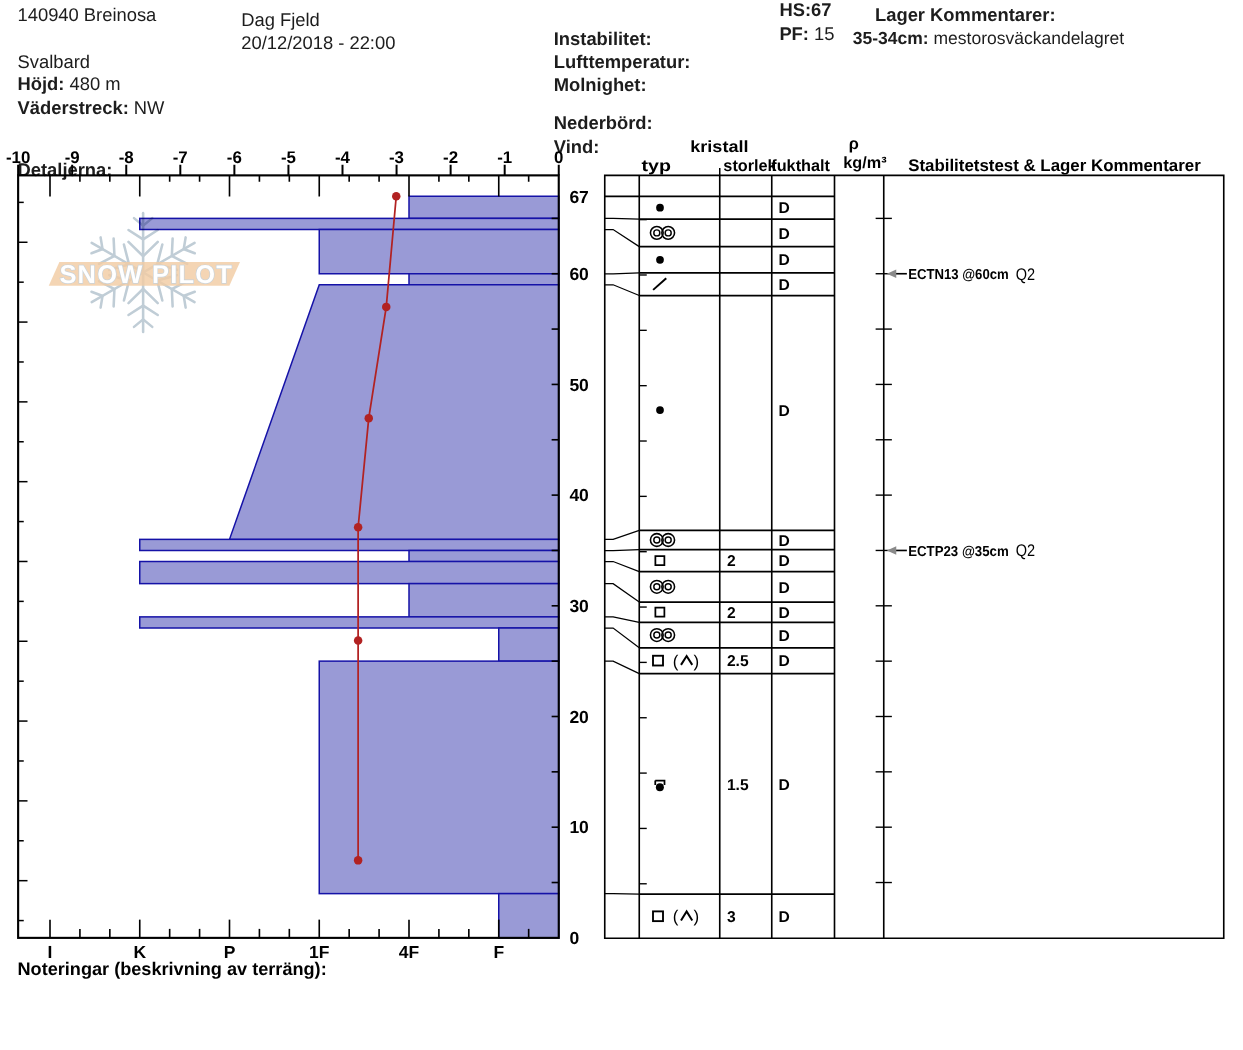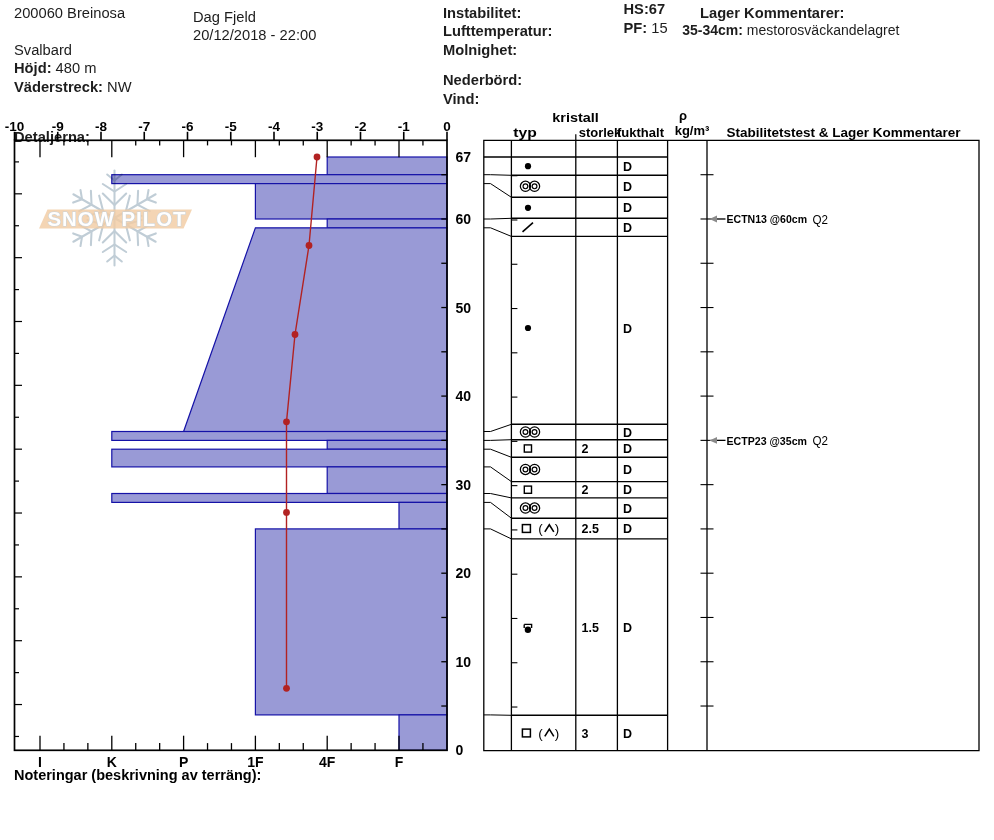--- a/index.html
+++ b/index.html
@@ -5,35 +5,35 @@
 html,body{margin:0;padding:0;background:#fff;}
 body{width:994px;height:840px;position:relative;font-family:"Liberation Sans",sans-serif;color:#1d1d1d;overflow:hidden;}
 .hdr{position:absolute;white-space:nowrap;font-size:14.7px;line-height:18.5px;}
 .sm{font-size:14px;}
 svg{position:absolute;left:0;top:0;}
 </style>
 </head>
 <body>
 
 <div class="hdr" style="left:14px;top:0;">
-<div style="height:18.5px;padding-top:3.8px;">200060 Breinosa</div>
+<div style="height:18.5px;padding-top:3.8px;">140940 Breinosa</div>
 <div style="height:18.5px;"></div>
 <div style="height:18.5px;">Svalbard</div>
 <div style="height:18.5px;"><b>Höjd:</b> 480 m</div>
 <div style="height:18.5px;"><b>Väderstreck:</b> NW</div>
 <div style="height:18.5px;margin-top:32px;"><b>Detaljerna:</b></div>
 </div>
 
 <div class="hdr" style="left:193px;top:4px;">
 <div style="height:18.5px;padding-top:3.8px;">Dag Fjeld</div>
 <div style="height:18.5px;">20/12/2018 - 22:00</div>
 </div>
 
 <div class="hdr" style="left:443px;top:0;">
-<div style="height:18.5px;padding-top:3.8px;"><b>Instabilitet:</b></div>
+<div style="height:18.5px;padding-top:3.8px;margin-top:19px;"><b>Instabilitet:</b></div>
 <div style="height:18.5px;"><b>Lufttemperatur:</b></div>
 <div style="height:18.5px;"><b>Molnighet:</b></div>
 <div style="height:18.5px;margin-top:12px;"><b>Nederbörd:</b></div>
 <div style="height:18.5px;"><b>Vind:</b></div>
 </div>
 
 <div class="hdr" style="left:623.5px;top:0;">
 <div style="height:18.5px;padding-top:0;font-weight:bold;"><b>HS:</b>67</div>
 <div style="height:18.5px;"><b>PF:</b> 15</div>
 </div>

